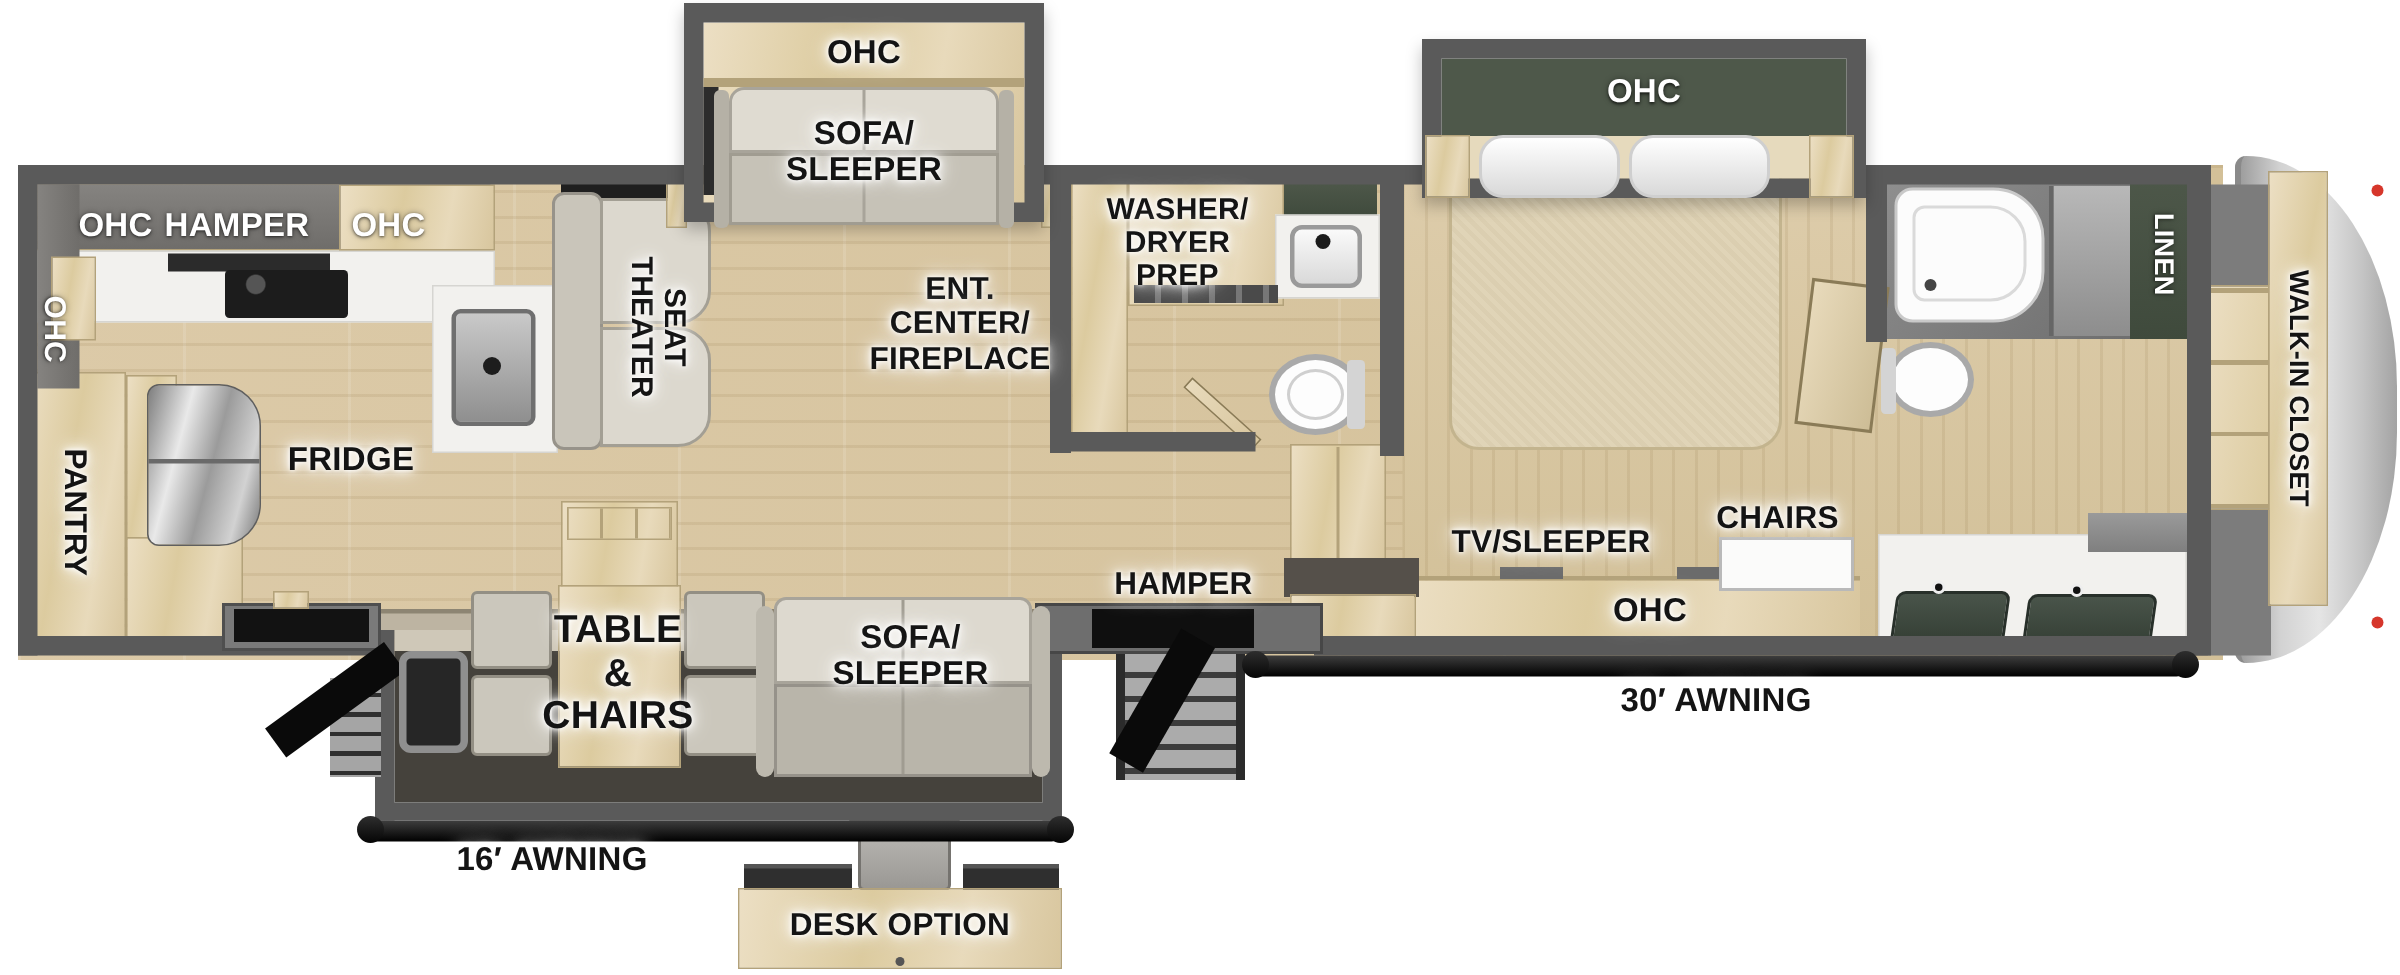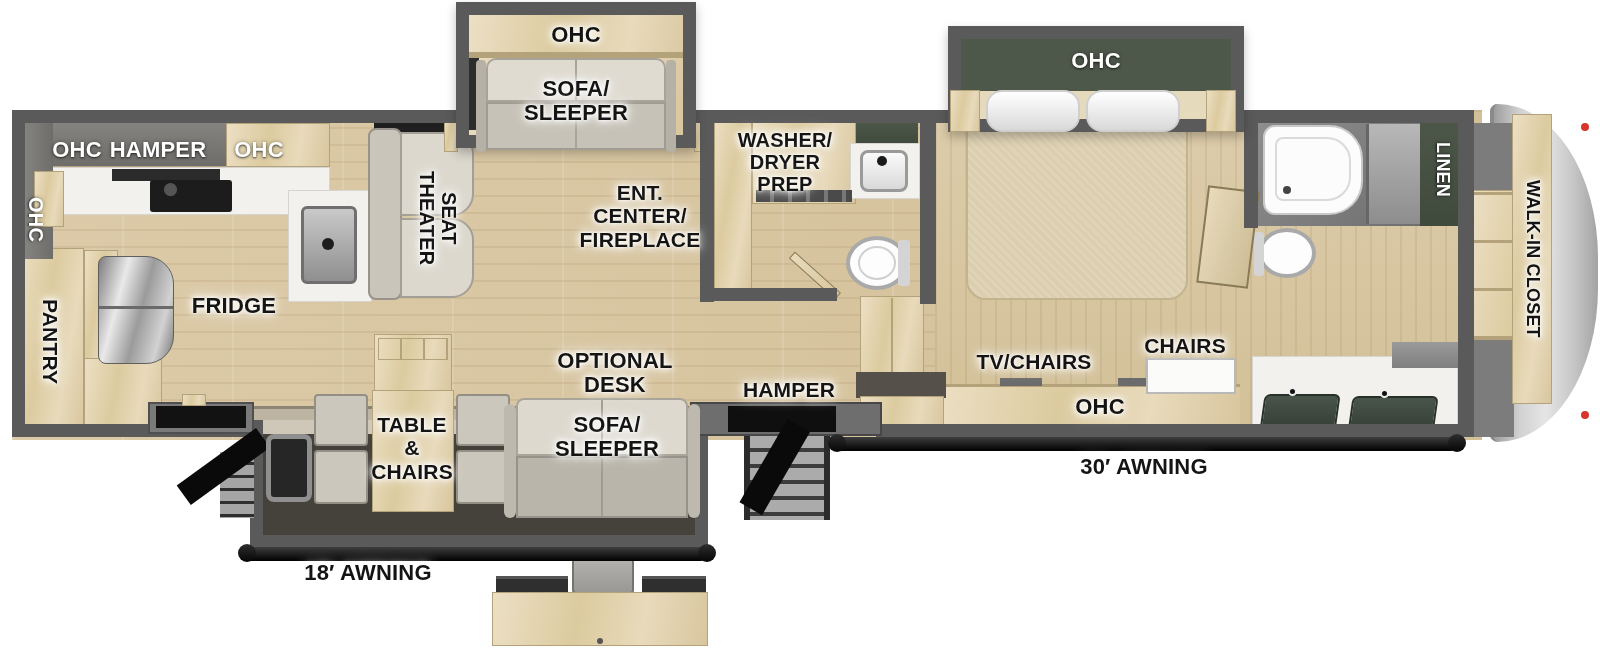--- a/index.html
+++ b/index.html
@@ -220,27 +220,26 @@
 SLEEPER</div>
   <div class="lbl" style="left:548px;top:170px;width:184px;height:92px;font-size:21px;">ENT.
 CENTER/
 FIREPLACE</div>
   <div class="lbl" style="left:712px;top:122px;width:146px;height:80px;font-size:20px;">WASHER/
 DRYER
 PREP</div>
   <div class="lbl lblw" style="left:1044px;top:46px;width:104px;height:30px;">OHC</div>
   <div class="lbl lblw v" style="left:1420px;top:118px;width:44px;height:102px;font-size:18px;">LINEN</div>
   <div class="lbl v" style="left:1512px;top:120px;width:40px;height:278px;font-size:18px;">WALK-IN CLOSET</div>
-  <div class="lbl" style="left:942px;top:348px;width:184px;height:28px;font-size:21px;">TV/CHAIRS</div>
+  <div class="lbl" style="left:942px;top:348px;width:184px;height:28px;font-size:21px;">TV/SLEEPER</div>
   <div class="lbl" style="left:1126px;top:333px;width:118px;height:26px;font-size:21px;">CHAIRS</div>
   <div class="lbl" style="left:1046px;top:392px;width:108px;height:30px;">OHC</div>
   <div class="lbl" style="left:722px;top:377px;width:134px;height:26px;font-size:21px;">HAMPER</div>
-  <div class="lbl" style="left:538px;top:344px;width:154px;height:58px;">OPTIONAL
-DESK</div>
   <div class="lbl" style="left:530px;top:406px;width:154px;height:62px;">SOFA/
 SLEEPER</div>
-  <div class="lbl" style="left:350px;top:404px;width:124px;height:88px;font-size:21px;">TABLE
+  <div class="lbl" style="left:350px;top:404px;width:124px;height:88px;font-size:26px;">TABLE
 &amp;
 CHAIRS</div>
   <div class="lbl" style="left:1038px;top:452px;width:212px;height:30px;">30′ AWNING</div>
-  <div class="lbl" style="left:286px;top:558px;width:164px;height:30px;">18′ AWNING</div>
+  <div class="lbl" style="left:286px;top:558px;width:164px;height:30px;">16′ AWNING</div>
+  <div class="lbl" style="left:510px;top:602px;width:180px;height:30px;font-size:21px;">DESK OPTION</div>
 
 </div>
 
 </body></html>

